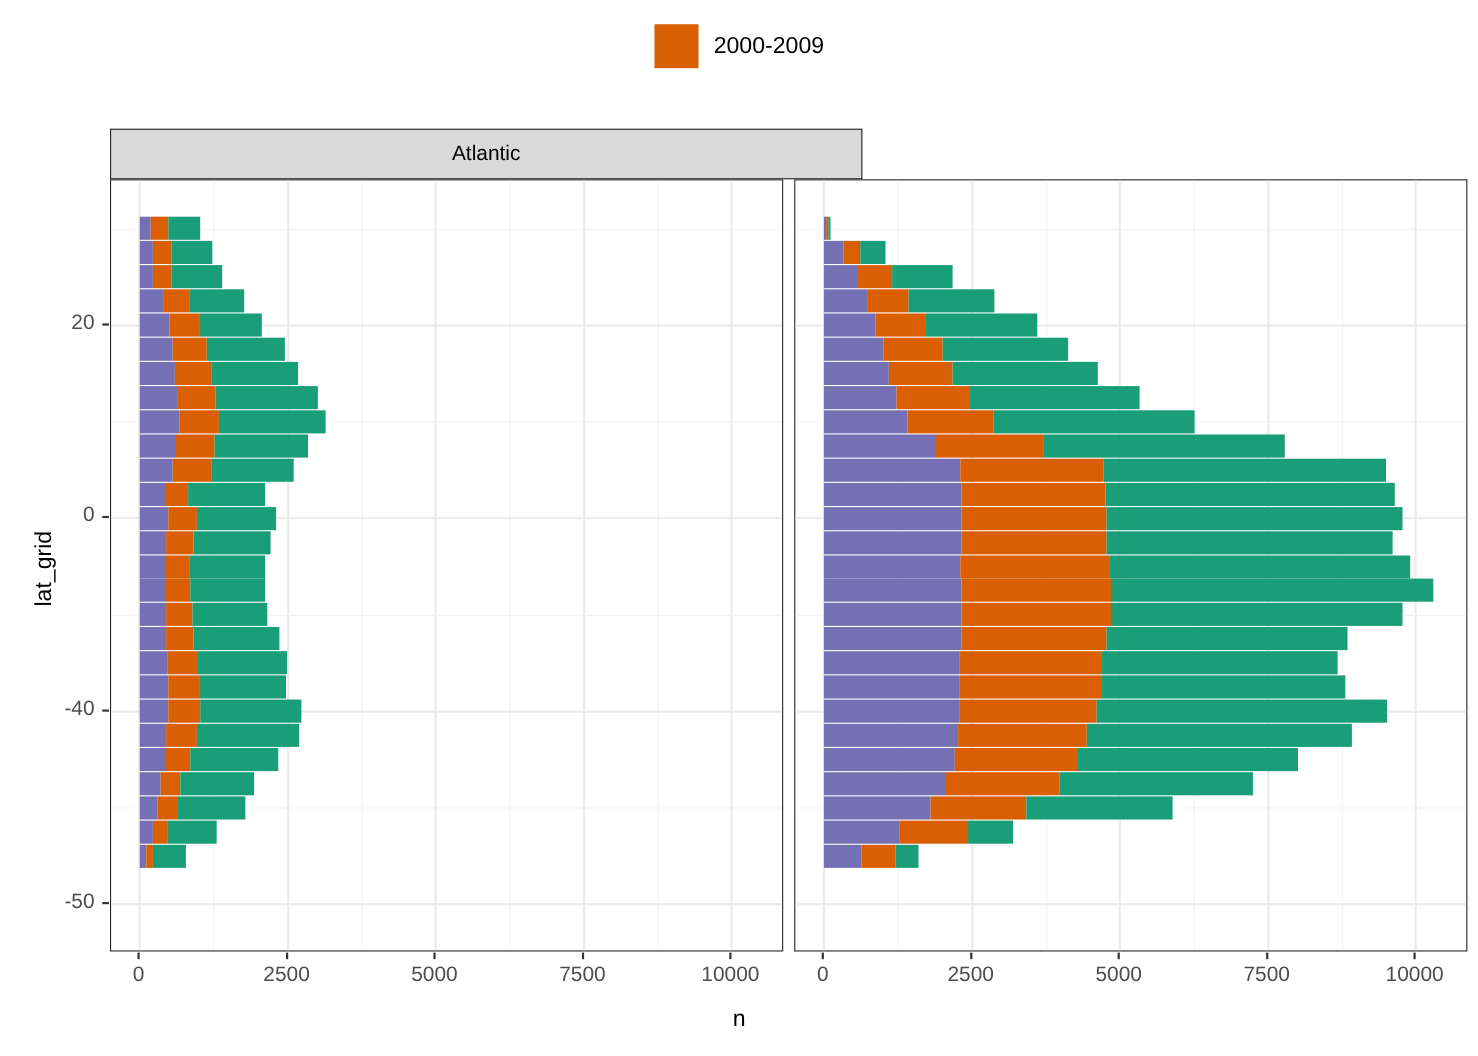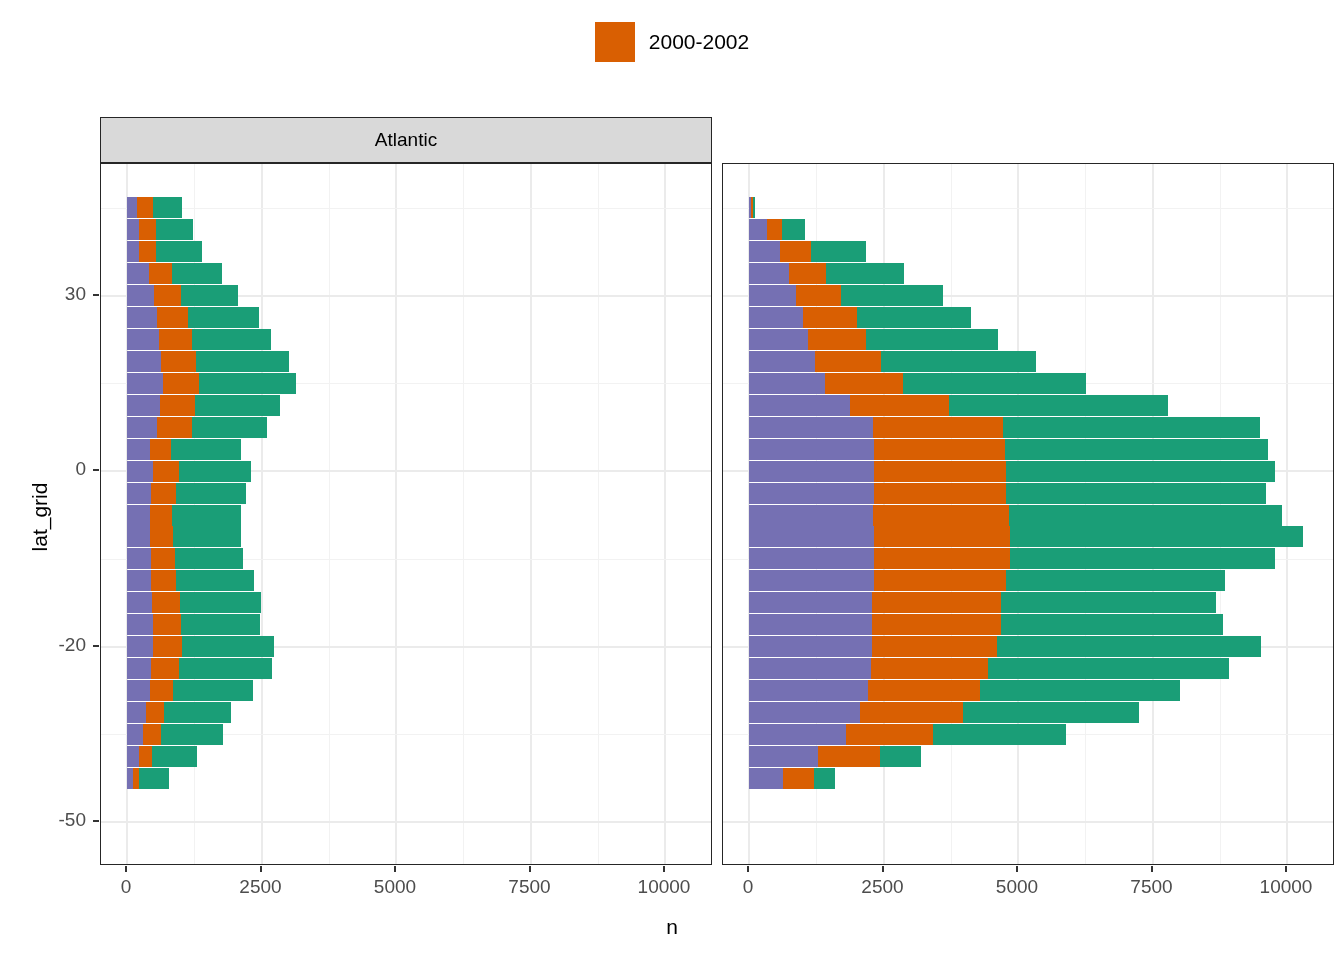--- a/index.html
+++ b/index.html
@@ -146,25 +146,25 @@
   }
 </style>
 </head>
 <body>
 
 <div id="root">
 
   <div class="legend" id="legend">
       <div class="legend-item">
         <span class="legend-swatch" style="background: rgb(217, 95, 2);"></span>
-        <span class="legend-label">2000-2002</span>
+        <span class="legend-label">2000-2009</span>
       </div>
     </div>
 
-  <div class="panel-strip" style="left:100px; top:117px; width:612px; height:46px;">
+  <div class="panel-strip" style="left:100px; top:117px; width:684px; height:46px;">
     <span>Atlantic</span>
   </div>
 
 
   <div class="plot-area" id="plot-atlantic" style="left:100px; top:163px; width:612px; height:702px;">
       <div class="grid-minor-v" style="left: 93.25px;"></div>
       <div class="grid-minor-v" style="left: 227.75px;"></div>
       <div class="grid-minor-v" style="left: 362.25px;"></div>
       <div class="grid-minor-v" style="left: 496.75px;"></div>
       <div class="grid-major-v" style="left: 25px;"></div>
@@ -467,25 +467,25 @@
       </div>
       <div class="bar-row" style="top: 603.75px; height: 21px;">
         <div class="bar-seg" style="left: 26px; width: 34.432px; background: rgb(117, 112, 179);"></div>
         <div class="bar-seg" style="left: 60.432px; width: 30.666px; background: rgb(217, 95, 2);"></div>
         <div class="bar-seg" style="left: 91.098px; width: 20.444px; background: rgb(26, 158, 119);"></div>
       </div>
     </div>
 
   <div id="axis-layer">
       <div class="ytick-mark" style="left: 93px; top: 293.625px;"></div>
-      <div class="ytick-label" style="left: 0px; width: 86px; top: 282.625px;">30</div>
+      <div class="ytick-label" style="left: 0px; width: 86px; top: 282.625px;">20</div>
       <div class="ytick-mark" style="left: 93px; top: 469.125px;"></div>
       <div class="ytick-label" style="left: 0px; width: 86px; top: 458.125px;">0</div>
       <div class="ytick-mark" style="left: 93px; top: 644.625px;"></div>
-      <div class="ytick-label" style="left: 0px; width: 86px; top: 633.625px;">-20</div>
+      <div class="ytick-label" style="left: 0px; width: 86px; top: 633.625px;">-40</div>
       <div class="ytick-mark" style="left: 93px; top: 820.125px;"></div>
       <div class="ytick-label" style="left: 0px; width: 86px; top: 809.125px;">-50</div>
       <div class="xtick-mark" style="left: 125px; top: 866px;"></div>
       <div class="xtick-label" style="left: 66px; width: 120px; top: 876px;">0</div>
       <div class="xtick-mark" style="left: 259.5px; top: 866px;"></div>
       <div class="xtick-label" style="left: 200.5px; width: 120px; top: 876px;">2500</div>
       <div class="xtick-mark" style="left: 394px; top: 866px;"></div>
       <div class="xtick-label" style="left: 335px; width: 120px; top: 876px;">5000</div>
       <div class="xtick-mark" style="left: 528.5px; top: 866px;"></div>
       <div class="xtick-label" style="left: 469.5px; width: 120px; top: 876px;">7500</div>

